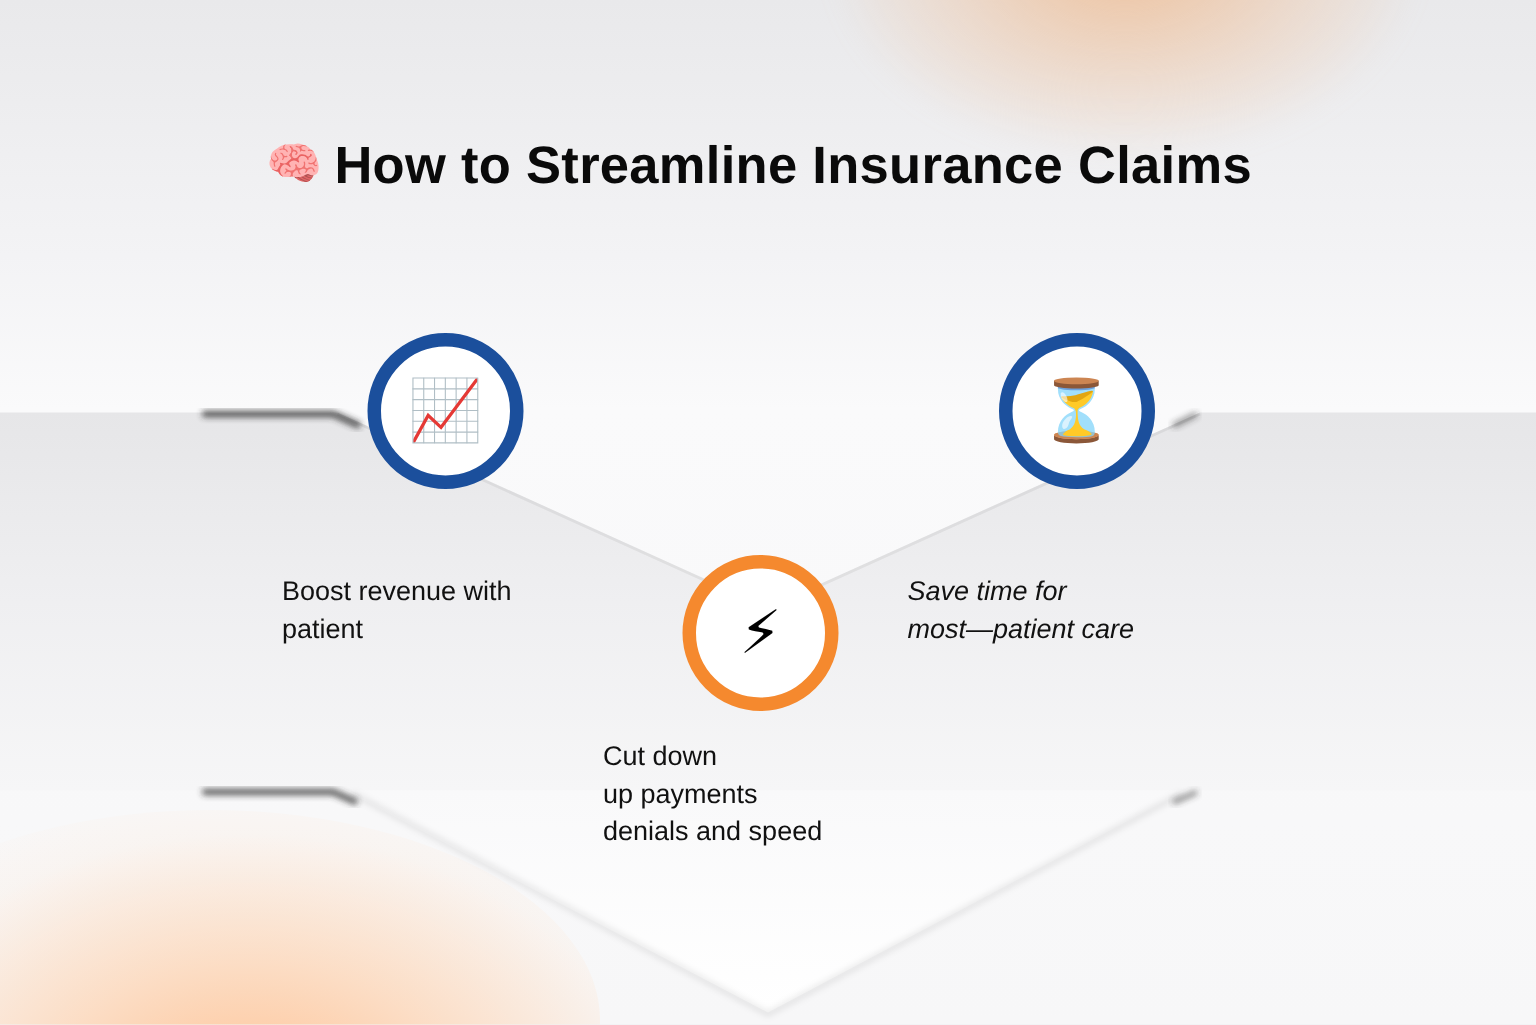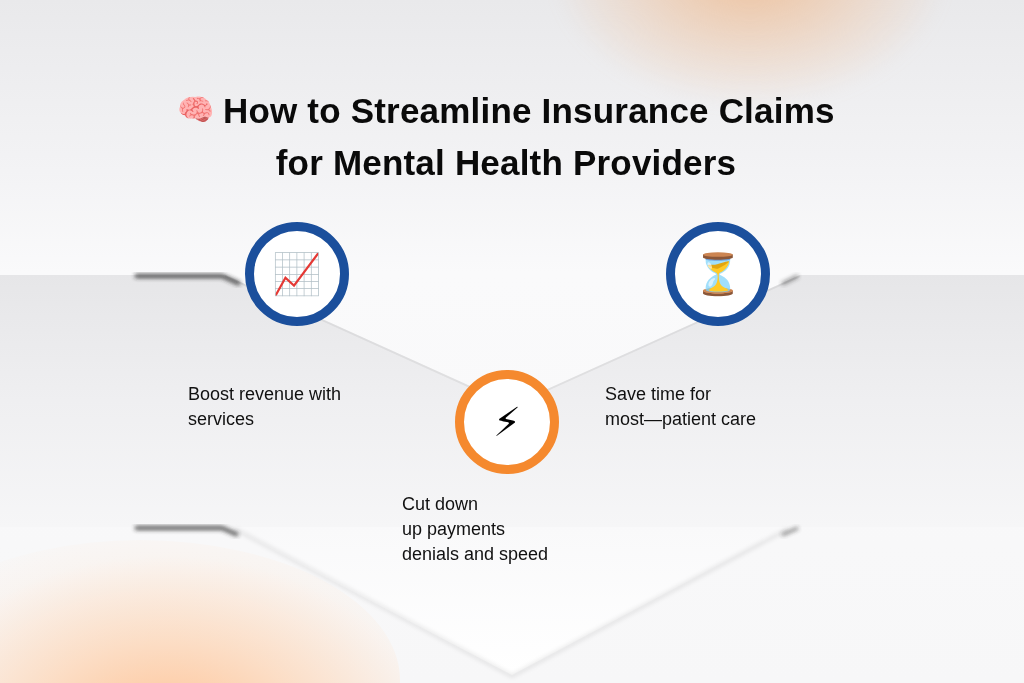--- a/index.html
+++ b/index.html
@@ -85,40 +85,39 @@
     <path d="M798 528 L888 528" fill="none" stroke="#2a2a2a" stroke-width="4" filter="url(#sh)" opacity="0.8"></path>
     <path d="M782 535 L798 528" fill="none" stroke="#2a2a2a" stroke-width="3" filter="url(#sh)" opacity="0.6"></path>
 
     <path d="M225 276 L512 406 L800 276" fill="none" stroke="rgba(0,0,0,0.06)" stroke-width="2"></path>
   </svg>
 
   <div class="title">
     <div>
       <span class="emoji">🧠</span><span>How to Streamline Insurance Claims</span>
     </div>
-    <div>for Mental Health Providers</div>
   </div>
 
   <div class="circle blue" style="left:245px; top:222px;">
     <span>📈</span>
   </div>
   <div class="caption" style="left:188px; top:382px; width:220px;">
     <div>Boost revenue with</div>
-    <div>services</div>
+    <div>patient</div>
   </div>
 
   <div class="circle orange" style="left:455px; top:370px;">
     <span>⚡</span>
   </div>
   <div class="caption" style="left:402px; top:492px; width:220px;">
     <div>Cut down</div>
     <div>up payments</div>
     <div>denials and speed</div>
   </div>
 
   <div class="circle blue" style="left:666px; top:222px;">
     <span>⏳</span>
   </div>
-  <div class="caption" style="left:605px; top:382px; width:230px;">
+  <div class="caption" style="left:605px; top:382px; width:230px;font-style:italic;">
     <div>Save time for</div>
     <div>most—patient care</div>
   </div>
 </div>
 
 </body></html>

